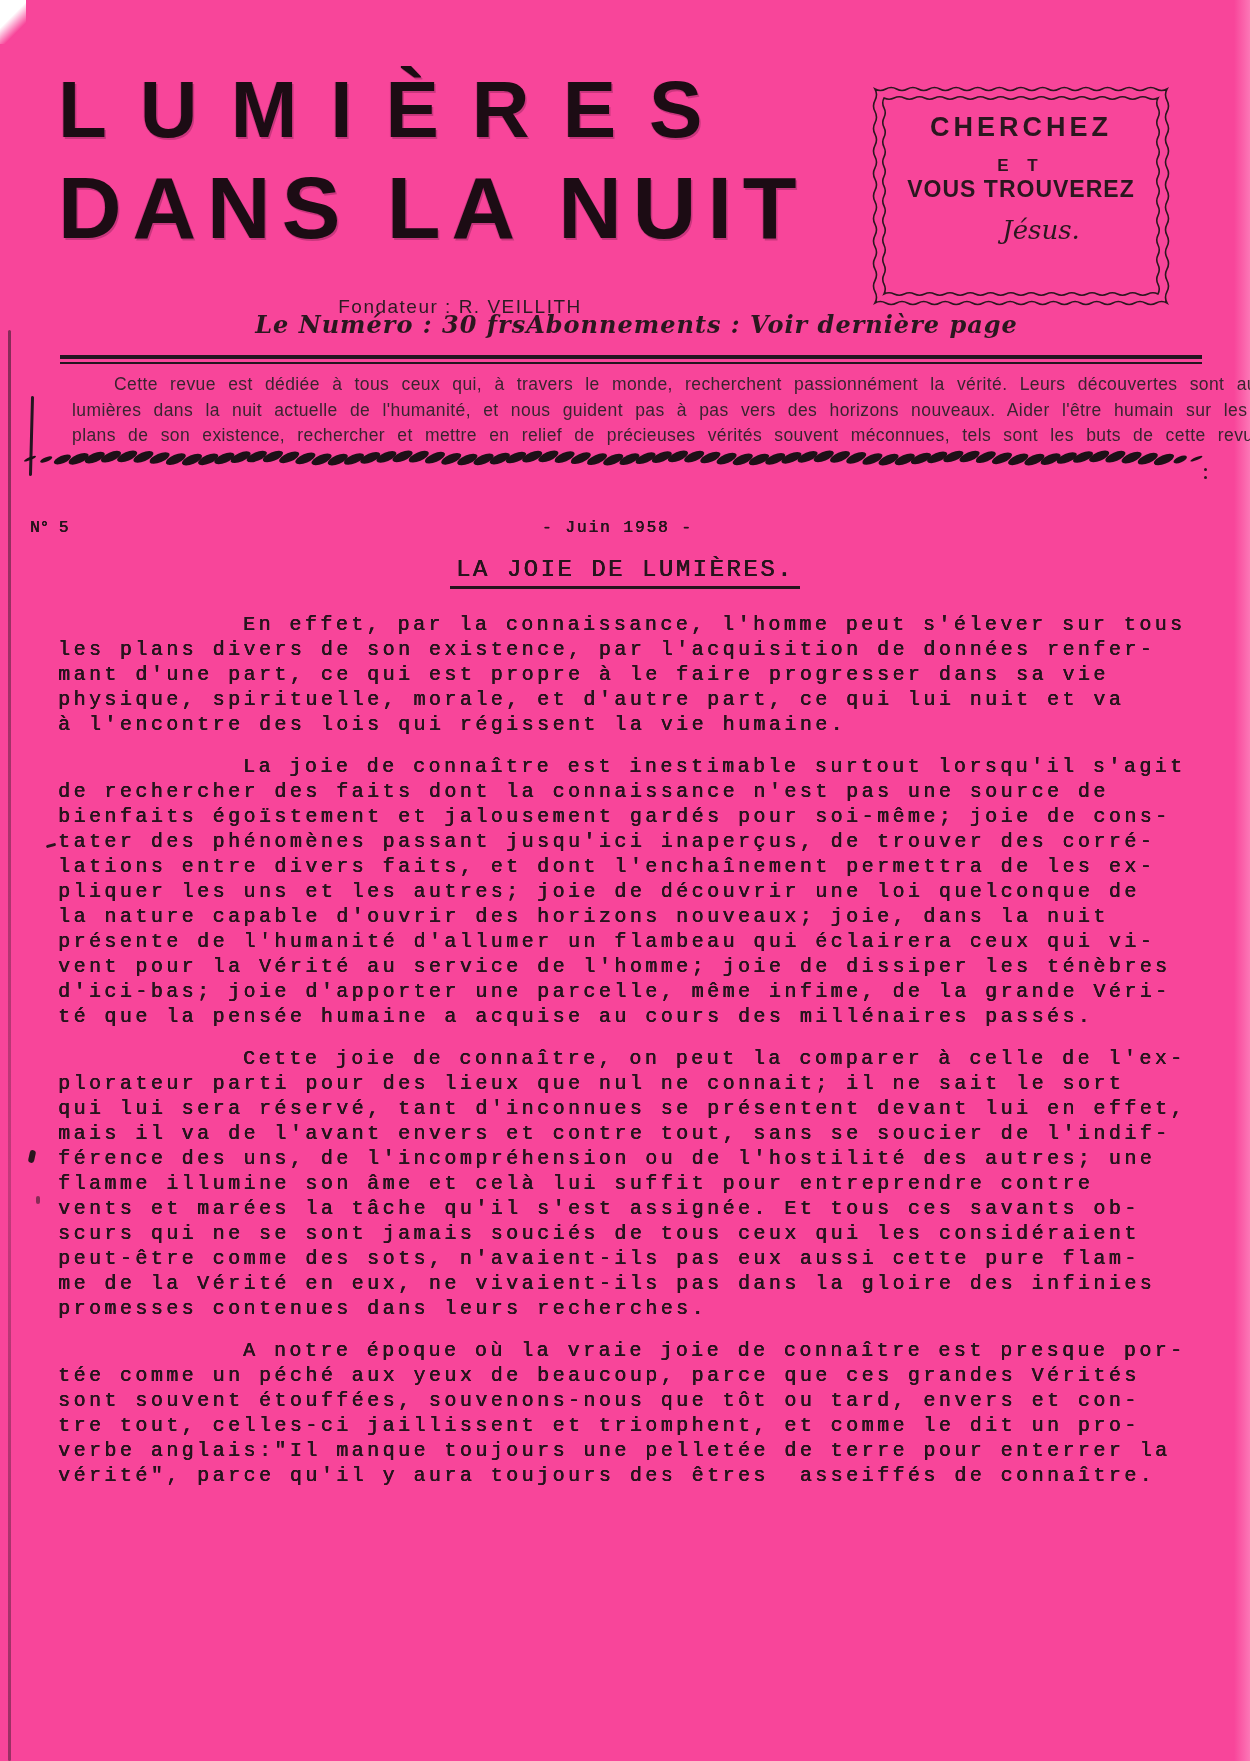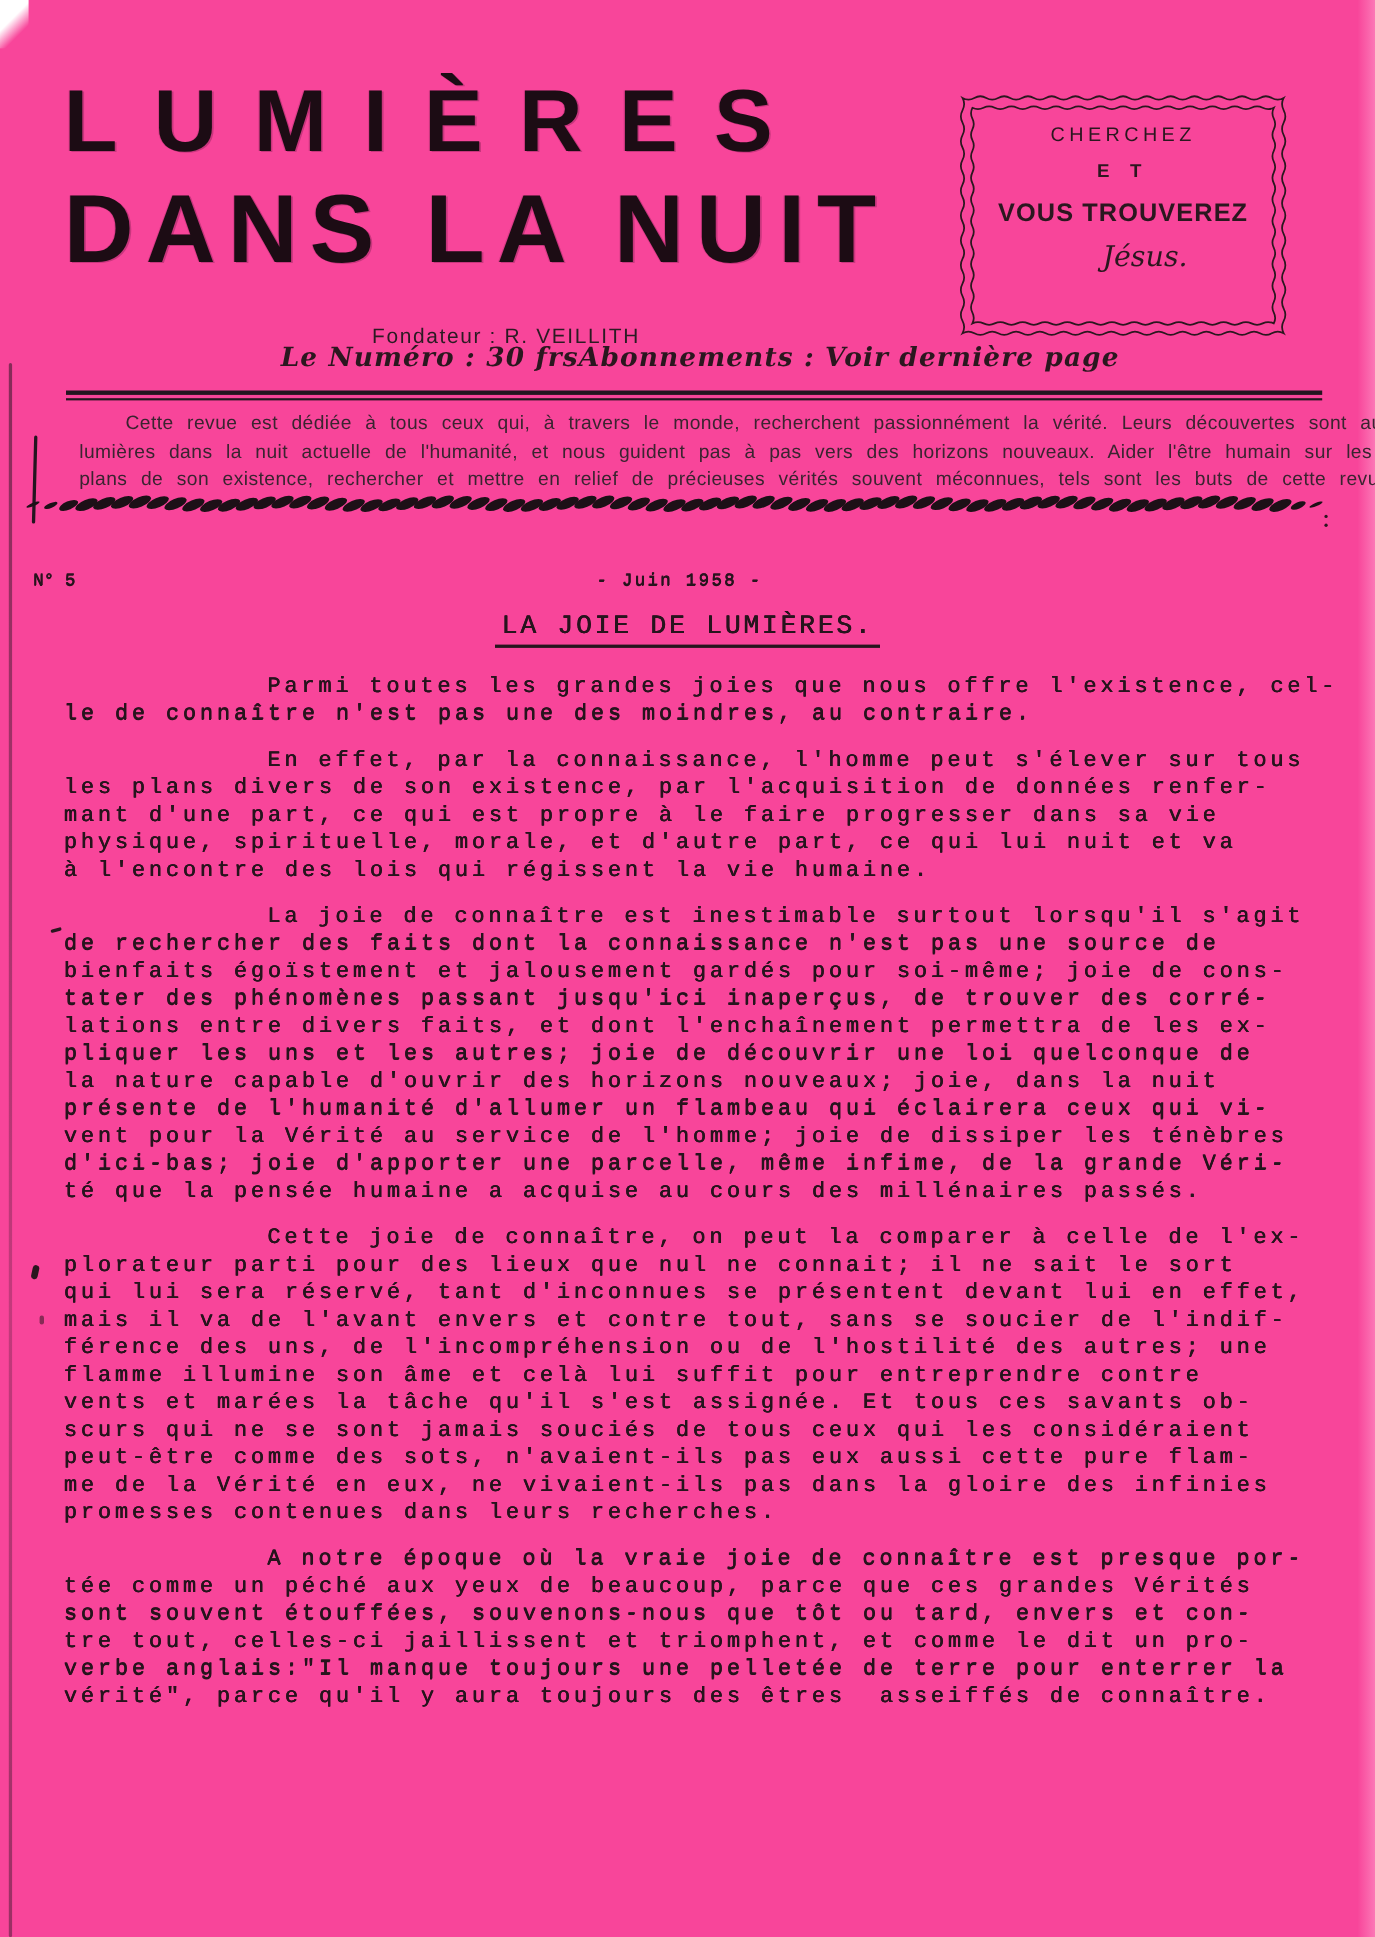--- a/index.html
+++ b/index.html
@@ -22,23 +22,23 @@
   .title-line{
     position:absolute;left:58px;color:#1c0c14;font-weight:bold;line-height:1;
     text-shadow:1.5px 1.5px 0 rgba(90,20,60,.30), -1px 0 0 rgba(90,20,60,.18);
   }
   .title-1{top:70px;font-size:80px;letter-spacing:33px;}
   .title-2{top:164px;font-size:88px;letter-spacing:11px;}
 
   .motto-box{position:absolute;left:872px;top:86px;width:298px;height:220px;color:#2b171f;}
   .motto-box svg{position:absolute;left:0;top:0;}
   .motto-inner{position:absolute;left:20px;top:26px;width:258px;text-align:center;}
-  .motto-l1{font-size:18px;font-weight:normal;letter-spacing:4px;}
+  .motto-l1{font-size:27px;font-weight:bold;letter-spacing:4px;}
   .motto-l2{font-size:17px;font-weight:bold;letter-spacing:7px;margin-top:13px;}
-  .motto-l3{font-size:23px;font-weight:bold;letter-spacing:1px;margin-top:14px;}
+  .motto-l3{font-size:23px;font-weight:bold;letter-spacing:1px;margin-top:0;}
   .motto-l4{font-family:"DejaVu Serif", serif;font-style:italic;font-size:26px;margin-top:12px;padding-left:40px;}
 
   .founder{position:absolute;left:0;top:296px;width:920px;text-align:center;
     font-size:19px;letter-spacing:1.5px;color:#2b1b23;}
 
   .price-row{position:absolute;left:85px;right:62px;top:310px;display:flex;justify-content:center;
     font-family:"DejaVu Serif", serif;font-style:italic;font-weight:bold;font-size:24px;color:#2b171f;letter-spacing:1px;}
   .rules{position:absolute;left:60px;right:48px;top:355px;}
   .rules .r1{height:3.5px;background:#241520;}
   .rules .r2{height:2px;background:#241520;margin-top:3px;}
@@ -191,22 +191,20 @@
 <div class="issue-row mono">
   <span class="issue-num">N° 5</span>
   <span class="issue-date">- Juin 1958 -</span>
 </div>
 
 <div class="article-title-wrap">
   <span class="article-title mono">LA JOIE DE LUMIÈRES.</span>
 </div>
 
 <div class="article-body">
-  <p class="para mono">Parmi toutes les grandes joies que nous offre l'existence, cel-
-le de connaître n'est pas une des moindres, au contraire.</p>
   <p class="para mono">En effet, par la connaissance, l'homme peut s'élever sur tous
 les plans divers de son existence, par l'acquisition de données renfer-
 mant d'une part, ce qui est propre à le faire progresser dans sa vie
 physique, spirituelle, morale, et d'autre part, ce qui lui nuit et va
 à l'encontre des lois qui régissent la vie humaine.</p>
   <p class="para mono">La joie de connaître est inestimable surtout lorsqu'il s'agit
 de rechercher des faits dont la connaissance n'est pas une source de
 bienfaits égoïstement et jalousement gardés pour soi-même; joie de cons-
 tater des phénomènes passant jusqu'ici inaperçus, de trouver des corré-
 lations entre divers faits, et dont l'enchaînement permettra de les ex-

